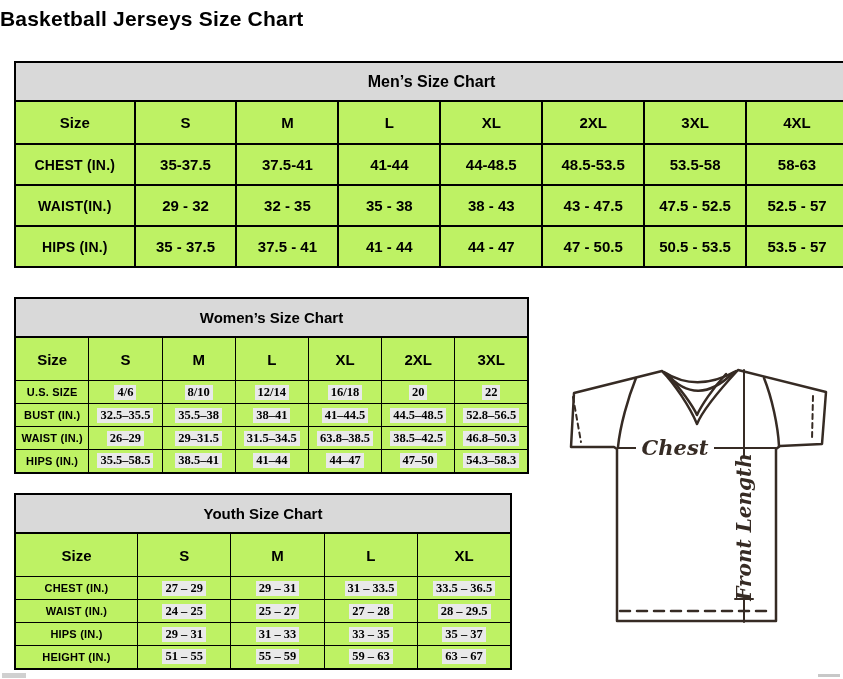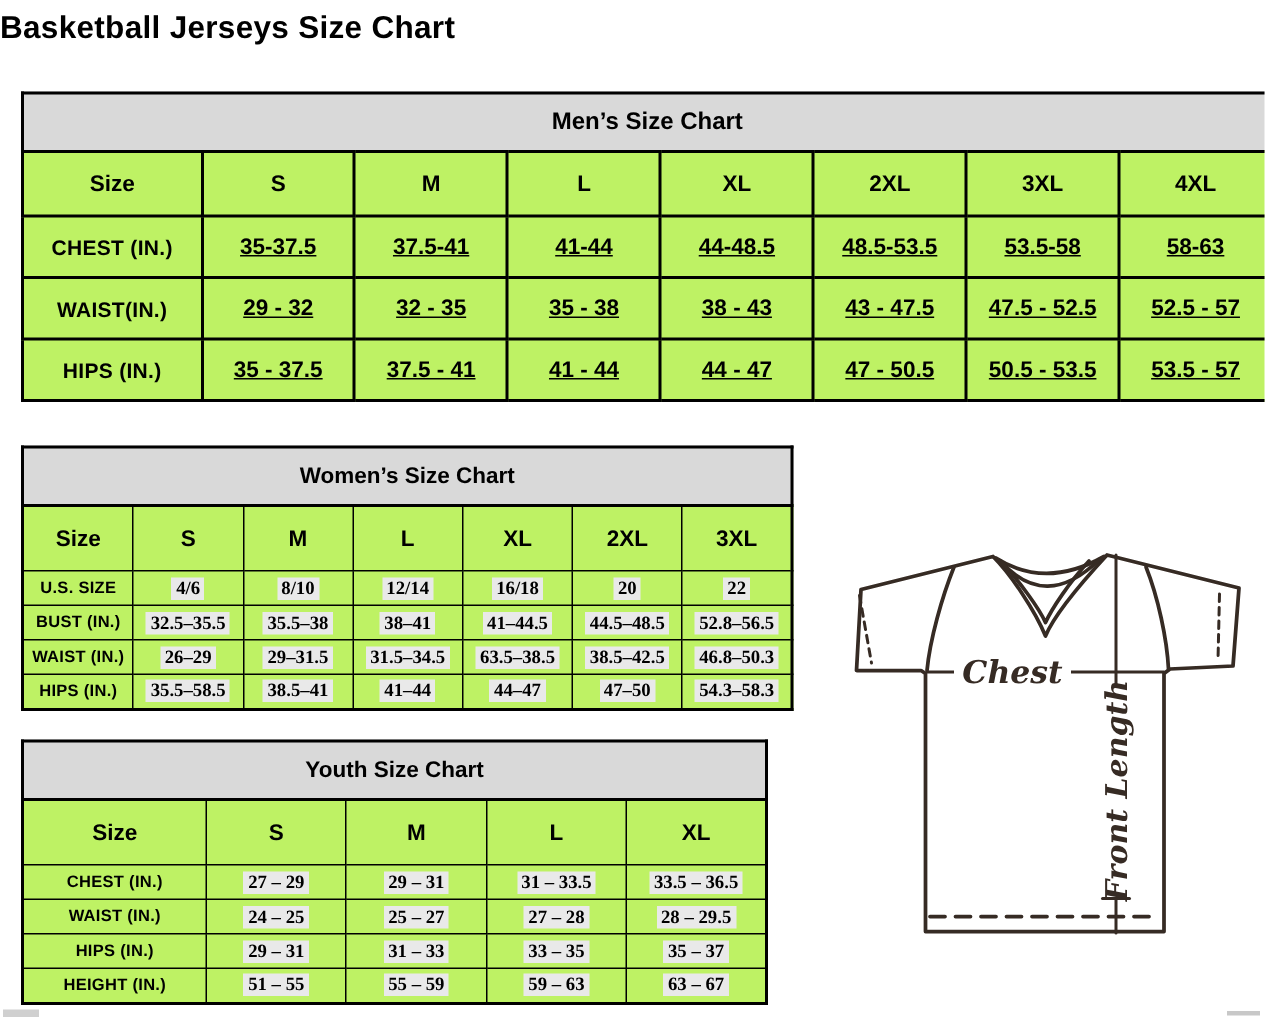--- a/index.html
+++ b/index.html
@@ -20,21 +20,21 @@
   }
   .smallband{font-size:15px;}
   table{width:100%;border-collapse:collapse;table-layout:fixed;background:#bef264;}
   th,td{text-align:center;font-weight:700;padding:0;vertical-align:middle;}
 
   
   #mens{left:14px;top:61px;width:835px;}
   .mens th,.mens td{border:2px solid #000;}
   .mens thead th{height:41px;font-size:15px;}
   .mens tbody th{height:39px;font-size:14px;letter-spacing:0.2px;}
-  .mens tbody td{font-size:15px;text-decoration:underline;}
+  .mens tbody td{font-size:15px;}
   .mens col.labelcol{width:14.35%;}
 
   
   #womens{left:14px;top:297px;width:515px;}
   #youth{left:14px;top:493px;width:498px;border-radius:12px;}
   .smalltable{border:2px solid #000;}
   .smalltable th,.smalltable td{border:1px solid #000;}
   .smalltable thead th{height:42px;font-size:15px;}
   .smalltable tbody tr{height:23px;}
   .smalltable tbody th{font-size:11px;letter-spacing:0.2px;}
@@ -157,21 +157,21 @@
           <td><span class="hl">38–41</span></td>
           <td><span class="hl">41–44.5</span></td>
           <td><span class="hl">44.5–48.5</span></td>
           <td><span class="hl">52.8–56.5</span></td>
         </tr>
         <tr>
           <th>WAIST (IN.)</th>
           <td><span class="hl">26–29</span></td>
           <td><span class="hl">29–31.5</span></td>
           <td><span class="hl">31.5–34.5</span></td>
-          <td><span class="hl">63.5–38.5</span></td>
+          <td><span class="hl">63.8–38.5</span></td>
           <td><span class="hl">38.5–42.5</span></td>
           <td><span class="hl">46.8–50.3</span></td>
         </tr>
         <tr>
           <th>HIPS (IN.)</th>
           <td><span class="hl">35.5–58.5</span></td>
           <td><span class="hl">38.5–41</span></td>
           <td><span class="hl">41–44</span></td>
           <td><span class="hl">44–47</span></td>
           <td><span class="hl">47–50</span></td>

